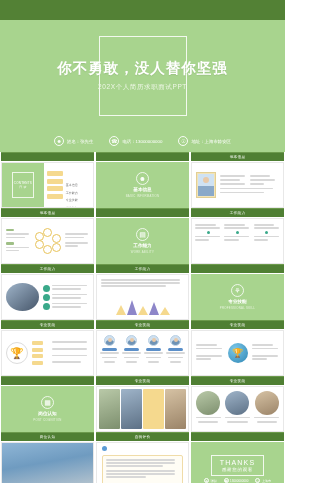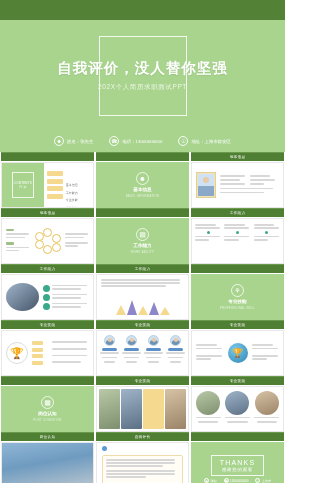--- a/index.html
+++ b/index.html
@@ -180,21 +180,21 @@
 </head>
 <body>
 
 <div class="page">
 
   <div class="topbar"></div>
 
   <div class="hero">
     <div class="hero-frame"></div>
     <div class="hero-inner">
-      <div class="hero-title">自我评价，没人替你坚强</div>
+      <div class="hero-title">你不勇敢，没人替你坚强</div>
       <div class="hero-sub">202X个人简历求职面试PPT</div>
     </div>
   </div>
 
   <div class="contact">
     <div class="c-item">
       <span class="c-circle">☻</span>
       <span class="c-text">姓名：张先生</span>
     </div>
     <div class="c-item">

